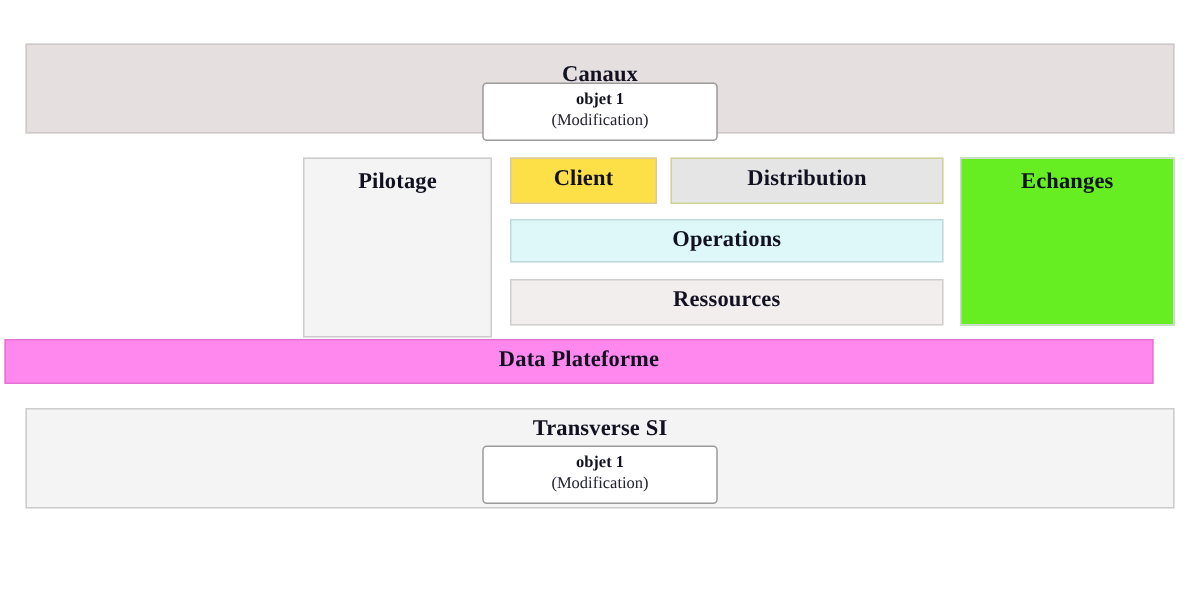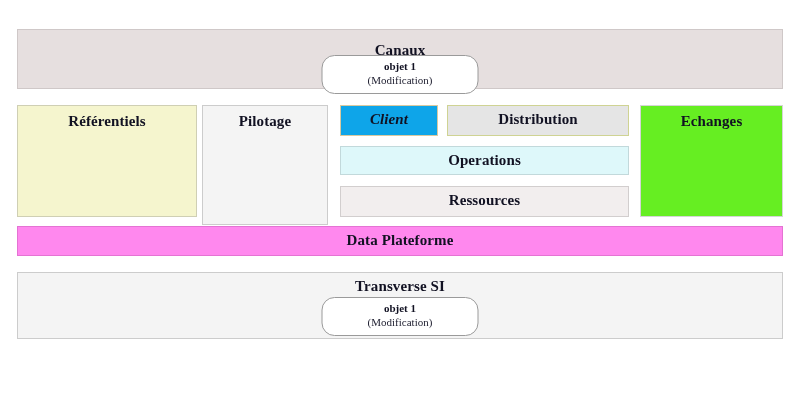--- a/index.html
+++ b/index.html
@@ -54,21 +54,21 @@
 
   
   .objet-card {
     position: absolute;
     left: 50%;
     transform: translateX(-50%);
     width: 157px;
     box-sizing: border-box;
     background: #ffffff;
     border: 1px solid #9a9a9a;
-    border-radius: 13px;
+    border-radius: 3px;
     text-align: center;
     padding: 4px 2px 5px 2px;
   }
   .objet-name {
     display: block;
     font-size: 11px;
     font-weight: bold;
     line-height: 1.25;
     color: #111122;
   }
@@ -101,23 +101,22 @@
   }
   #referentiels .block-title,
   #pilotage .block-title,
   #echanges .block-title { padding-top: 7px; }
 
   #client {
     left: 340px;
     top: 105px;
     width: 98px;
     height: 31px;
-    background: #0ea5e9;
+    background: #fde047;
     border-color: #d9c9a0;
-    font-style: italic;
   }
   #distribution {
     left: 447px;
     top: 105px;
     width: 182px;
     height: 31px;
     background: #e5e5e5;
     border-color: #cfd393;
   }
   #operations {
@@ -145,21 +144,21 @@
     left: 640px;
     top: 105px;
     width: 143px;
     height: 112px;
     background: #66ee22;
     border-color: #d5d5d5;
   }
 
   
   #dataplateforme {
-    left: 17px;
+    left: 3px;
     top: 226px;
     width: 766px;
     height: 30px;
     background: #ff88ee;
     border-color: #e473d3;
   }
   #dataplateforme .block-title { padding-top: 5px; }
 
   
   #transverse {
@@ -178,23 +177,20 @@
 <div class="canvas">
 
   <div class="block" id="canaux">
     <span class="block-title">Canaux</span>
     <div class="objet-card">
       <span class="objet-name">objet 1</span>
       <span class="objet-state">(Modification)</span>
     </div>
   </div>
 
-  <div class="block" id="referentiels">
-    <span class="block-title">Référentiels</span>
-  </div>
 
   <div class="block" id="pilotage">
     <span class="block-title">Pilotage</span>
   </div>
 
   <div class="block" id="client">
     <span class="block-title">Client</span>
   </div>
 
   <div class="block" id="distribution">

